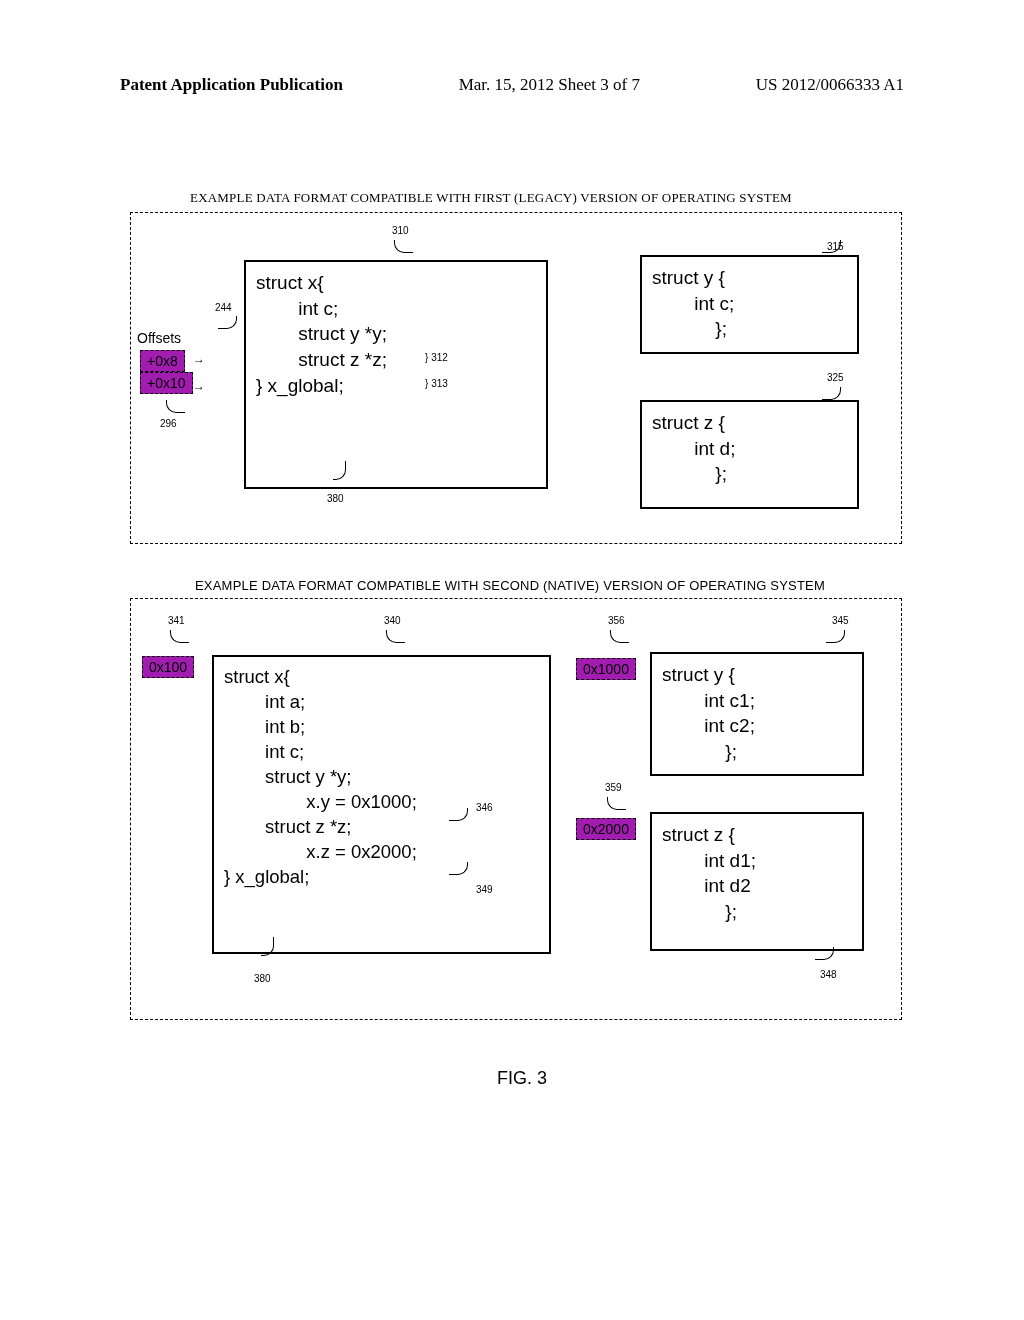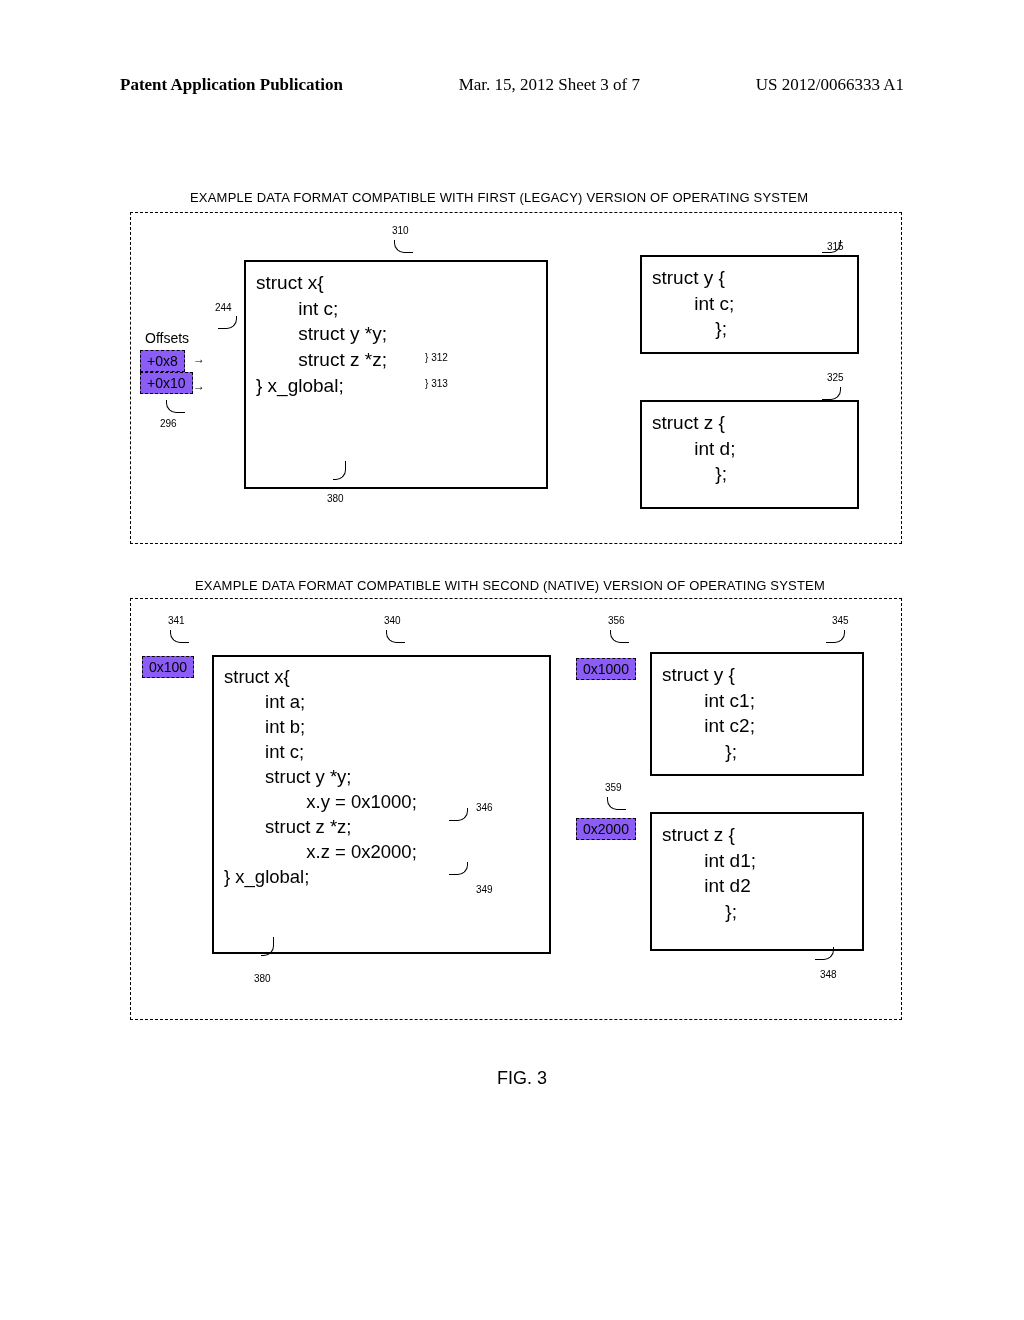--- a/index.html
+++ b/index.html
@@ -44,27 +44,26 @@
     line-height: 1.35;
     white-space: pre;
     padding: 8px 10px;
   }
   .small-dashed {
     position: absolute;
     border: 1px dashed #000;
     font-family: Arial, sans-serif;
     font-size: 14px;
     padding: 2px 6px;
-    background: #8b5cf6;
+    background: #a21caf;
   }
   .label {
     position: absolute;
     font-family: Arial, sans-serif;
     font-size: 14px;
-    margin-left: 8px;
   }
   .ref {
     position: absolute;
     font-family: Arial, sans-serif;
     font-size: 10px;
   }
   .tiny-arrow {
     position: absolute;
     font-size: 12px;
   }
@@ -92,21 +91,21 @@
 </style>
 </head>
 <body>
 
 <div class="page-header">
   <span class="left">Patent Application Publication</span>
   <span class="mid">Mar. 15, 2012  Sheet 3 of 7</span>
   <span class="right">US 2012/0066333 A1</span>
 </div>
 
-<div class="section-title" style="top:190px; left:190px;">EXAMPLE DATA FORMAT COMPATIBLE WITH FIRST (LEGACY) VERSION  OF OPERATING SYSTEM</div>
+<div class="section-title" style="top:190px; left:190px;font-family:Liberation Serif, serif;">EXAMPLE DATA FORMAT COMPATIBLE WITH FIRST (LEGACY) VERSION  OF OPERATING SYSTEM</div>
 
 <div class="dashed-container" style="top:212px; left:130px; width:770px; height:330px;"></div>
 
 <div class="ref" style="top:225px; left:392px;">310</div>
 <div class="curl" style="top:240px; left:394px;"></div>
 
 <div class="solid-box" style="top:260px; left:244px; width:300px; height:225px;">
   <div class="code">struct x{
         int c;
         struct y *y;

